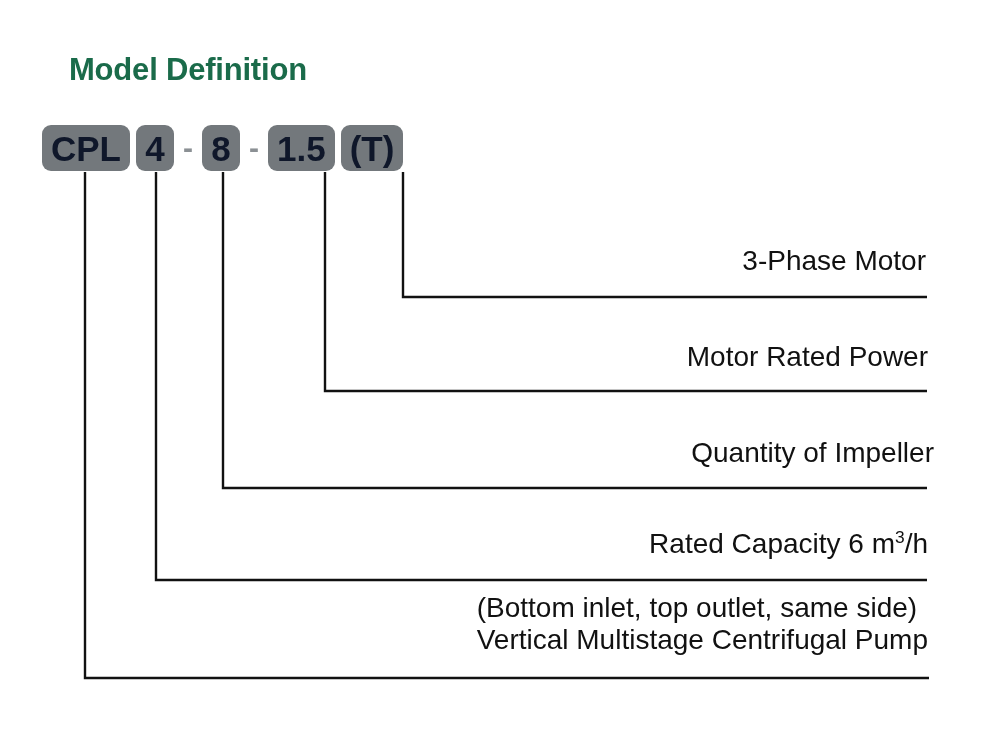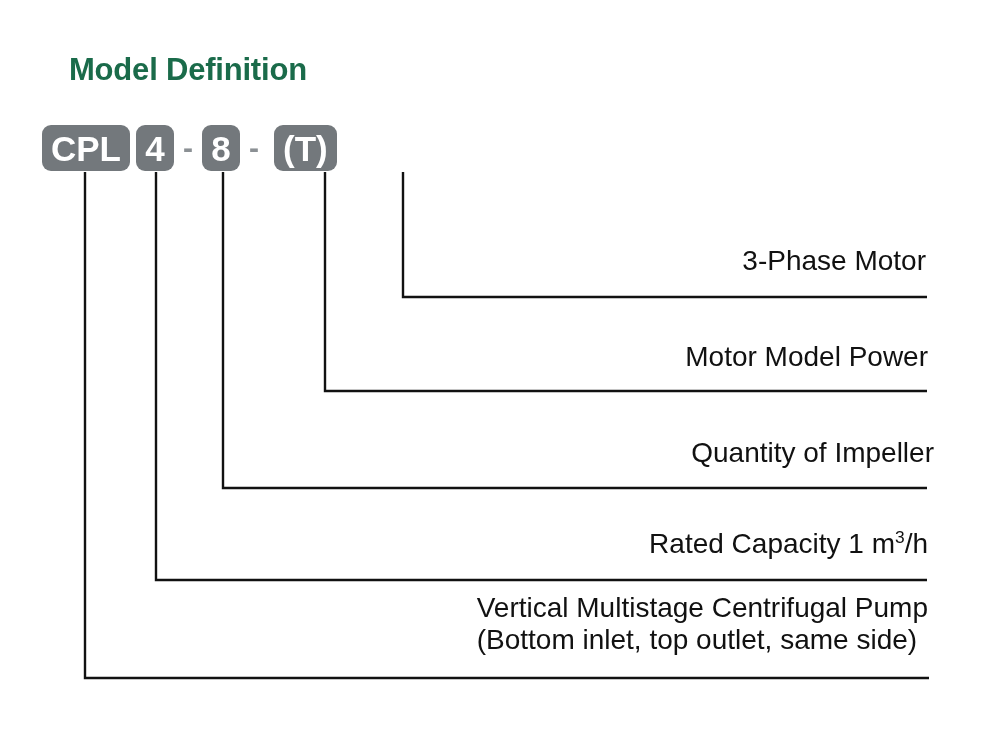--- a/index.html
+++ b/index.html
@@ -33,21 +33,21 @@
   #model-code {
     position: absolute;
     left: 42px;
     top: 124px;
     height: 48px;
     display: flex;
     align-items: center;
   }
   .code-box {
     background: #73787c;
-    color: #ffffff;
+    color: #0f172a;
     border-radius: 9px;
     height: 46px;
     display: flex;
     align-items: center;
     justify-content: center;
     font-size: 35px;
     font-weight: bold;
     line-height: 1;
     padding: 0 9px;
     box-sizing: border-box;
@@ -99,20 +99,21 @@
 
 <div id="page-title">Model Definition</div>
 
 <div id="model-code">
   <div class="code-box wide">CPL</div>
   <div class="code-gap"></div>
   <div class="code-box narrow">4</div>
   <div class="code-dash">-</div>
   <div class="code-box narrow">8</div>
   <div class="code-dash">-</div>
+  <div class="code-box mid">1.5</div>
   <div class="code-gap"></div>
   <div class="code-box mid">(T)</div>
 </div>
 
 <svg id="leader-lines" viewBox="0 0 1000 755" width="1000" height="755">
   <g fill="none" stroke="#111111" stroke-width="2.4" stroke-linecap="butt">
 
     <path d="M403,172 L403,297 L927,297"></path>
 
     <path d="M325,172 L325,391 L927,391"></path>
@@ -120,22 +121,22 @@
     <path d="M223,172 L223,488 L927,488"></path>
 
     <path d="M156,172 L156,580 L927,580"></path>
 
     <path d="M85,172 L85,678 L929,678"></path>
   </g>
 </svg>
 
 <div class="callout" id="callout-3phase">3-Phase Motor</div>
 
-<div class="callout" id="callout-power">Motor Model Power</div>
+<div class="callout" id="callout-power">Motor Rated Power</div>
 
 <div class="callout" id="callout-impeller">Quantity of Impeller</div>
 
-<div class="callout" id="callout-capacity"><span>Rated Capacity  1 m</span><sup>3</sup><span>/h</span></div>
+<div class="callout" id="callout-capacity"><span>Rated Capacity  6 m</span><sup>3</sup><span>/h</span></div>
 
 <div class="callout" id="callout-pump">
+  <div>(Bottom inlet, top outlet, same side)</div>
   <div>Vertical Multistage Centrifugal Pump</div>
-  <div>(Bottom inlet, top outlet, same side)</div>
 </div>
 
 </body></html>

